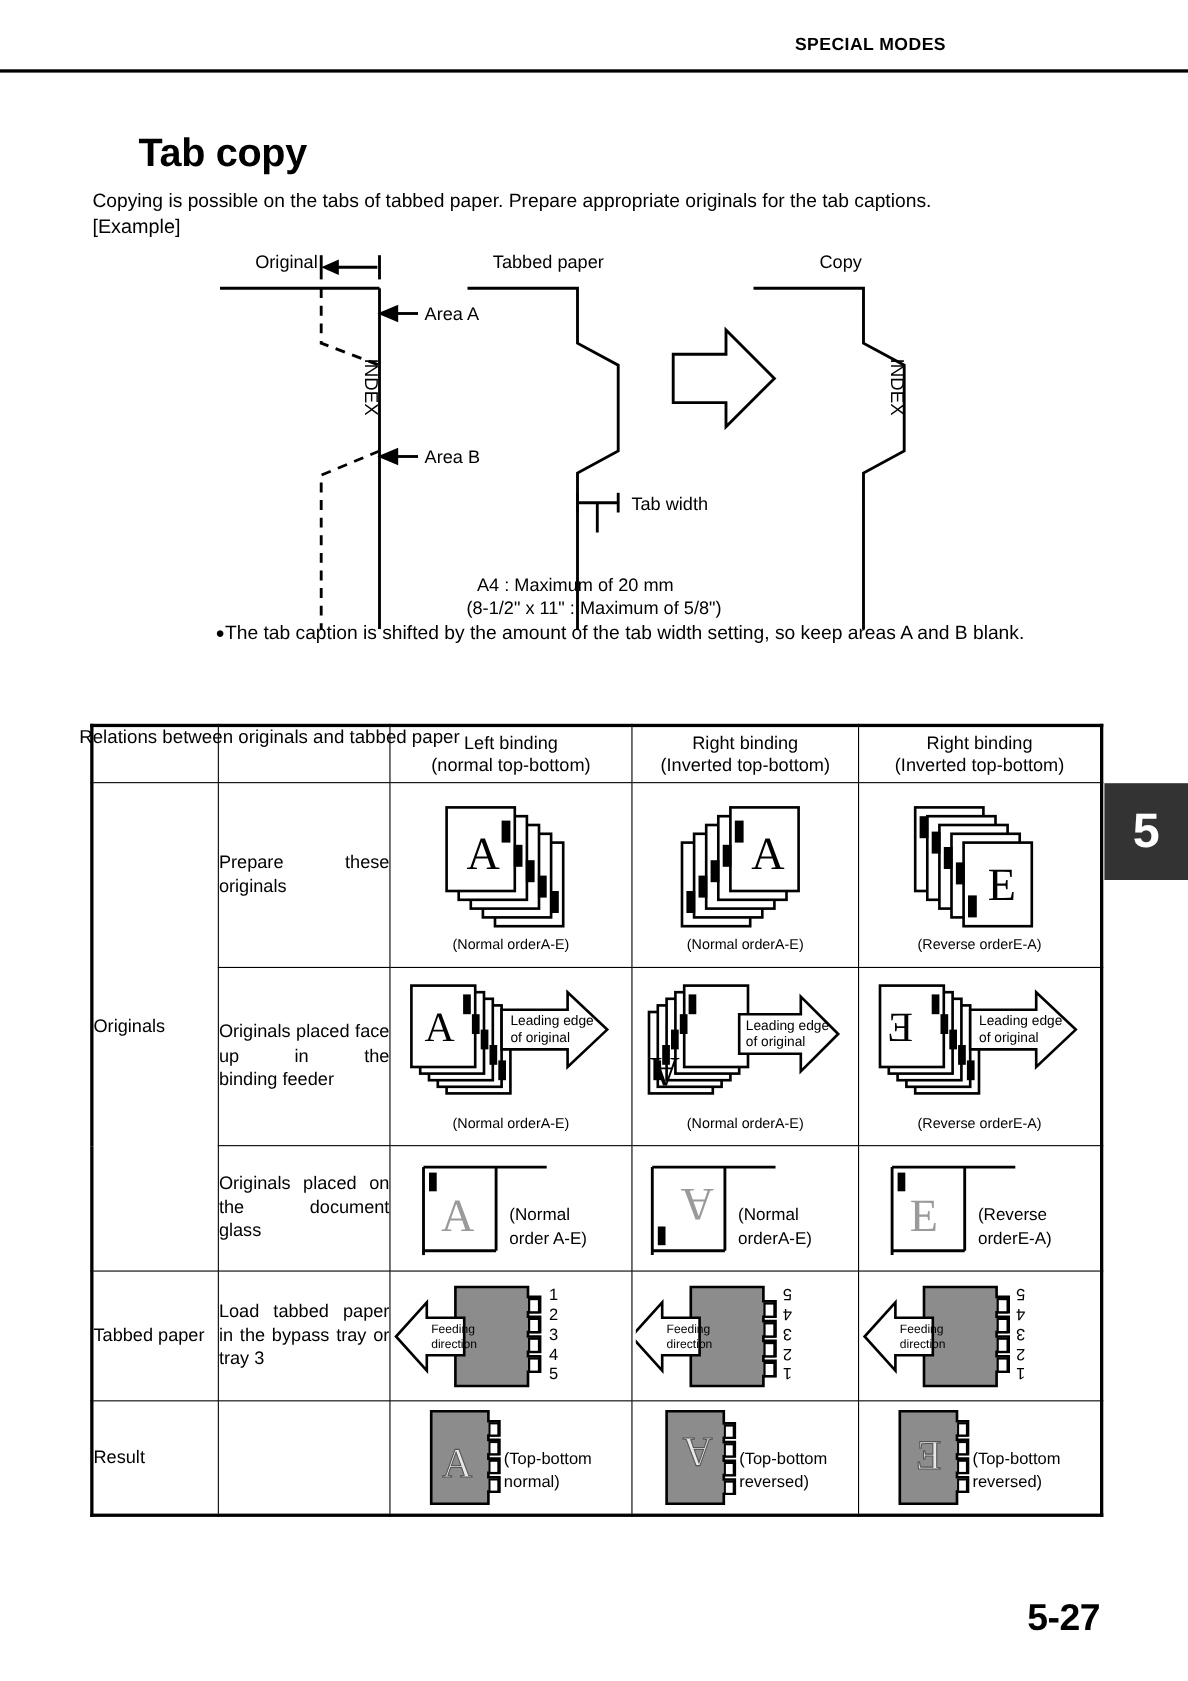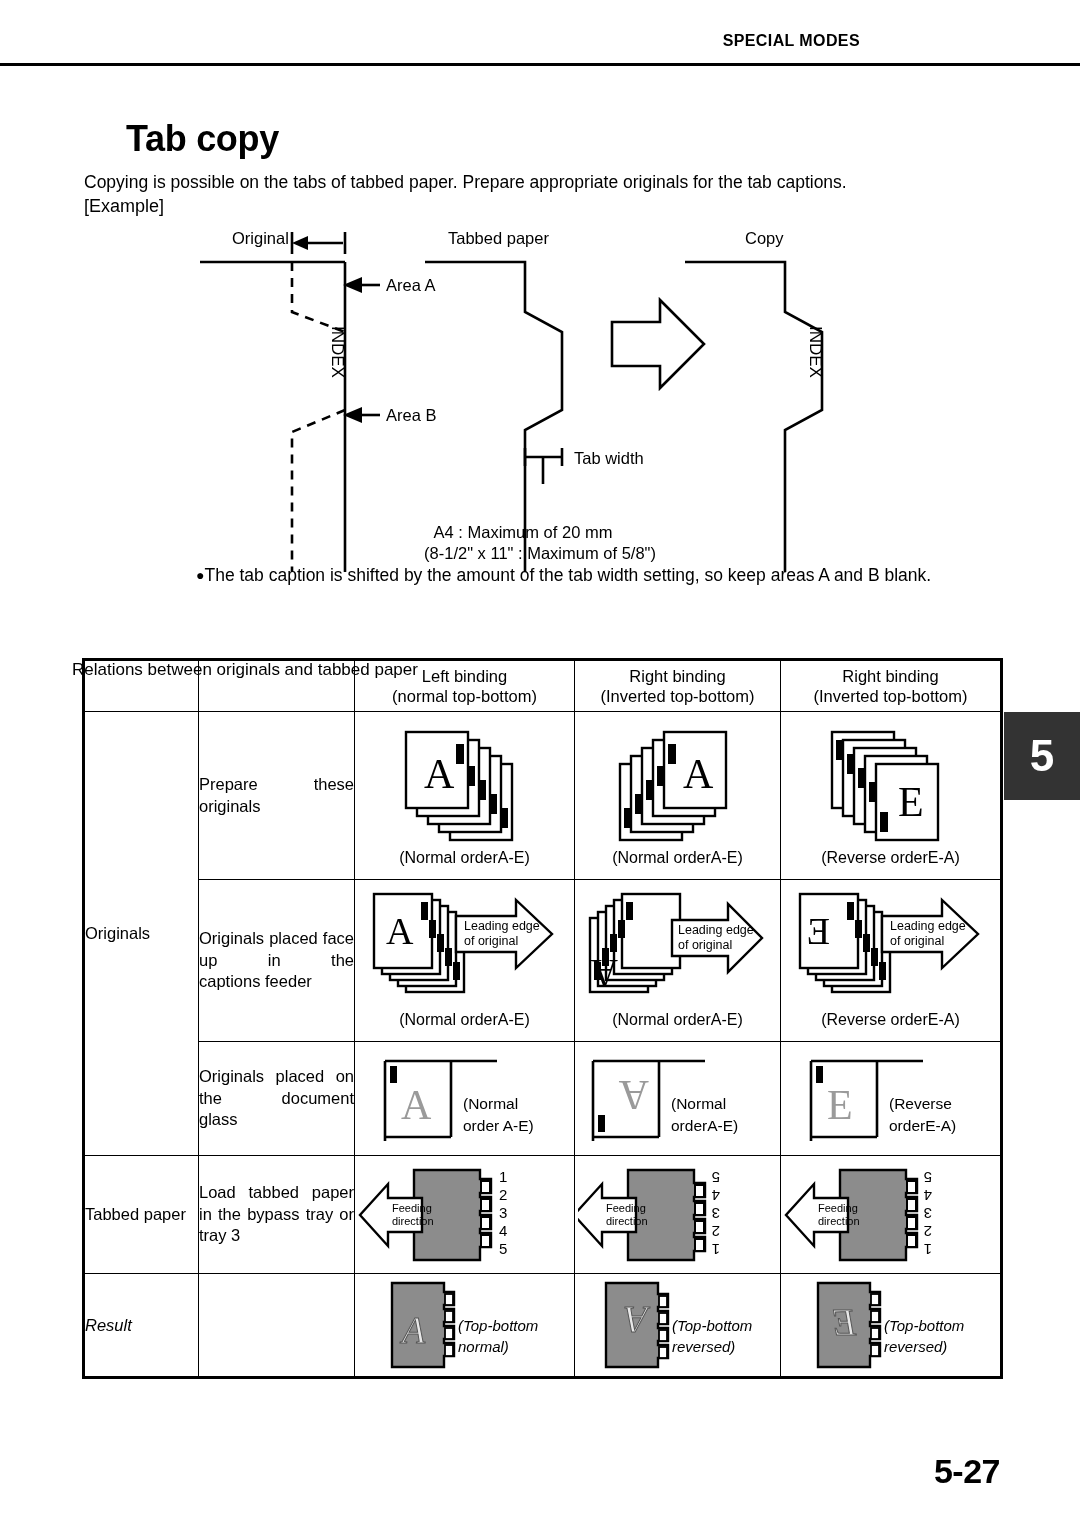--- a/index.html
+++ b/index.html
@@ -89,23 +89,23 @@
     padding:6px 12px; font-size:17px; line-height:1.32;
   }
   .desc-cell span.lastline { display:block; text-align-last:left; }
   .ill-cell { text-align:center; padding:4px 2px; }
   .ill-cell svg { display:block; margin:0 auto; }
 
   .r-prepare  { height:168px; }
   .r-feeder   { height:162px; }
   .r-glass    { height:114px; }
   .r-tabbed   { height:118px; }
-  .r-result   { height:104px;font-style:italic; }
-
-  .cap-sub { font-size:16px; margin-top:1px; }
+  .r-result   { height:104px; }
+
+  .cap-sub { font-size:13px; margin-top:1px; }
 </style>
 </head>
 <body>
 
 <div class="header-zone">
   <div class="header-title">SPECIAL MODES</div>
   <div class="header-rule"></div>
 </div>
 
 <div class="page-title">Tab copy</div>
@@ -266,21 +266,21 @@
           </g>
           <text x="110" y="92" font-family="Liberation Serif, serif" font-size="42" fill="#000">E</text>
         </svg>
         <div class="cap-sub">(Reverse orderE-A)</div>
       </td>
     </tr>
 
     <tr class="r-feeder">
       <td class="desc-cell">
         <span>Originals placed face up in the</span>
-        <span class="lastline">captions feeder</span>
+        <span class="lastline">binding feeder</span>
       </td>
 
       <td class="ill-cell">
         <svg width="210" height="118" viewBox="0 0 210 118">
           <g stroke="#000" stroke-width="2.4" fill="#fff">
             <rect x="46" y="26" width="58" height="74"></rect>
             <rect x="38" y="20" width="58" height="74"></rect>
             <rect x="30" y="14" width="58" height="74"></rect>
             <rect x="22" y="8" width="58" height="74"></rect>
             <rect x="14" y="2" width="58" height="74"></rect>

